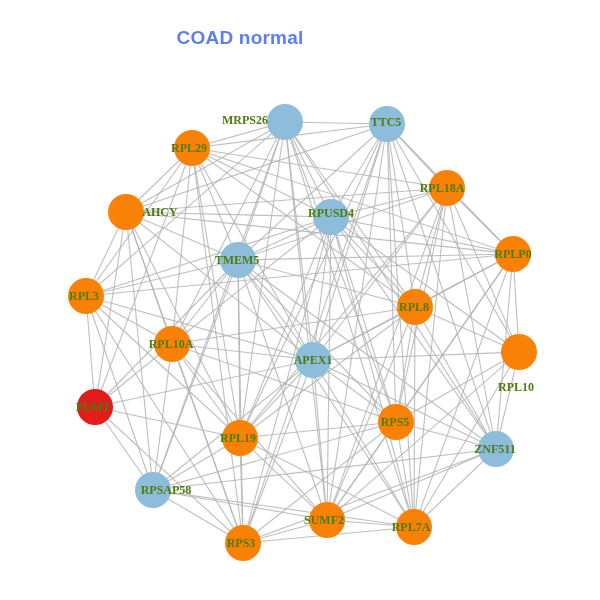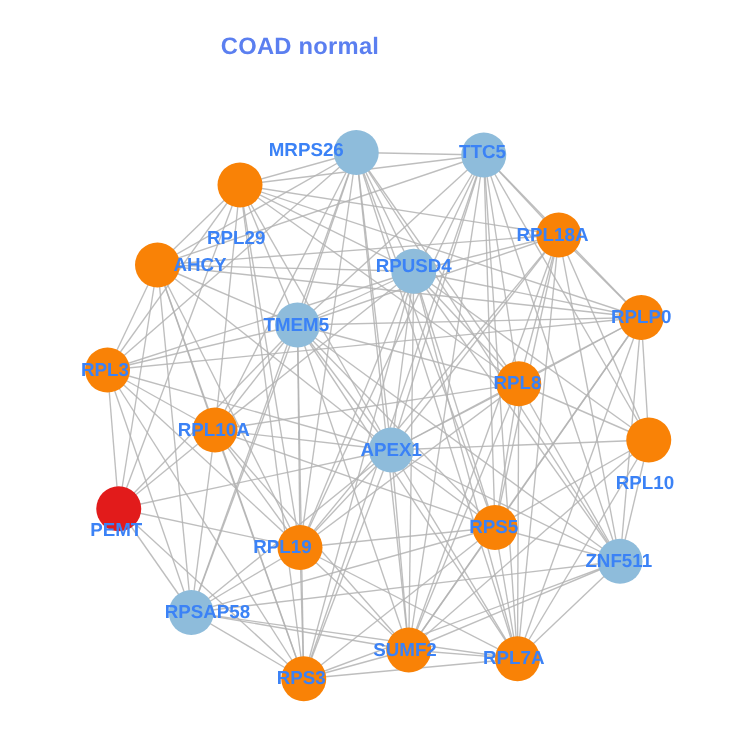--- a/index.html
+++ b/index.html
@@ -29,24 +29,24 @@
   }
   #graph-svg {
     position: absolute;
     left: 0;
     top: 0;
     width: 600px;
     height: 600px;
   }
   .node-label {
     position: absolute;
-    font-family: Liberation Sans, sans-serif;
-    font-size: 15px;
+    font-family: Liberation Serif, serif;
+    font-size: 12px;
     font-weight: bold;
-    color: #3b82f6;
+    color: #4d7c0f;
     white-space: nowrap;
     transform: translate(-50%, -50%);
     pointer-events: none;
   }
 </style>
 </head>
 <body>
 
 <div id="canvas">
 
@@ -231,34 +231,34 @@
         <circle cx="153" cy="490" r="18" fill="#8ebcdb"></circle>
         <circle cx="327" cy="520" r="18" fill="#f98206"></circle>
         <circle cx="414" cy="527" r="18" fill="#f98206"></circle>
         <circle cx="243" cy="543" r="18" fill="#f98206"></circle>
       </g>
   </svg>
 
   <div id="label-layer">
       <div class="node-label" style="left: 245px; top: 120px;">MRPS26</div>
       <div class="node-label" style="left: 386px; top: 122px;">TTC5</div>
-      <div class="node-label" style="left: 189px; top: 148px; margin-top: 43px;">RPL29</div>
+      <div class="node-label" style="left: 189px; top: 148px;">RPL29</div>
       <div class="node-label" style="left: 442px; top: 188px;">RPL18A</div>
       <div class="node-label" style="left: 123px; top: 212px; margin-left: 37px;">AHCY</div>
       <div class="node-label" style="left: 331px; top: 213px;">RPUSD4</div>
       <div class="node-label" style="left: 513px; top: 254px;">RPLP0</div>
       <div class="node-label" style="left: 237px; top: 260px;">TMEM5</div>
       <div class="node-label" style="left: 84px; top: 296px;">RPL3</div>
       <div class="node-label" style="left: 414px; top: 307px;">RPL8</div>
       <div class="node-label" style="left: 171px; top: 344px;">RPL10A</div>
       <div class="node-label" style="left: 516px; top: 352px; margin-top: 35px;">RPL10</div>
       <div class="node-label" style="left: 313px; top: 360px;">APEX1</div>
-      <div class="node-label" style="left: 93px; top: 407px; margin-top: 17px;">PEMT</div>
+      <div class="node-label" style="left: 93px; top: 407px;">PEMT</div>
       <div class="node-label" style="left: 395px; top: 422px;">RPS5</div>
-      <div class="node-label" style="left: 226px; top: 438px;">RPL19</div>
+      <div class="node-label" style="left: 238px; top: 438px;">RPL19</div>
       <div class="node-label" style="left: 495px; top: 449px; text-align: center;">ZNF511</div>
       <div class="node-label" style="left: 150px; top: 490px; padding-left: 32px;">RPSAP58</div>
       <div class="node-label" style="left: 324px; top: 520px;">SUMF2</div>
       <div class="node-label" style="left: 411px; top: 527px; text-align: center;">RPL7A</div>
       <div class="node-label" style="left: 241px; top: 543px;">RPS3</div>
     </div>
 
 </div>
 
 </body></html>

